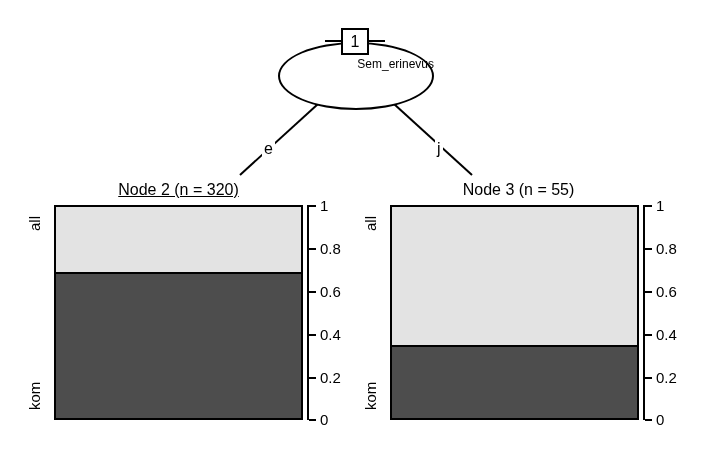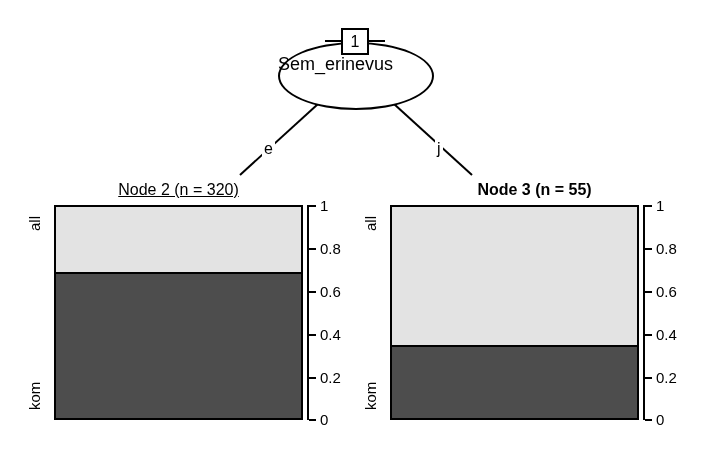--- a/index.html
+++ b/index.html
@@ -31,22 +31,22 @@
     height: 68px;
     border: 2px solid #000;
     border-radius: 50%;
     background: #fff;
     box-sizing: border-box;
   }
   .root-text {
     left: 278px;
     top: 53px;
     width: 156px;
-    text-align: left;
-    font-size: 18px;
+    text-align: right;
+    font-size: 12px;
     line-height: 23px;
     z-index: 4;
   }
   .node-badge {
     left: 341px;
     top: 28px;
     width: 28px;
     height: 27px;
     border: 2px solid #000;
     background: #fff;
@@ -73,21 +73,21 @@
     padding: 0 2px;
   }
 
   
   .panel-title {
     top: 181px;
     font-size: 16px;
     text-align: center;
   }
   .panel-title.left  { left: 54px;  width: 249px; text-decoration: underline; }
-  .panel-title.right { left: 410px; width: 249px; font-weight: bold; }
+  .panel-title.right { left: 394px; width: 249px; }
 
   .bar-frame {
     top: 205px;
     height: 215px;
     border: 2px solid #000;
     box-sizing: border-box;
     background: #E3E3E3;
     overflow: hidden;
   }
   .bar-frame.left  { left: 54px;  width: 249px; }

